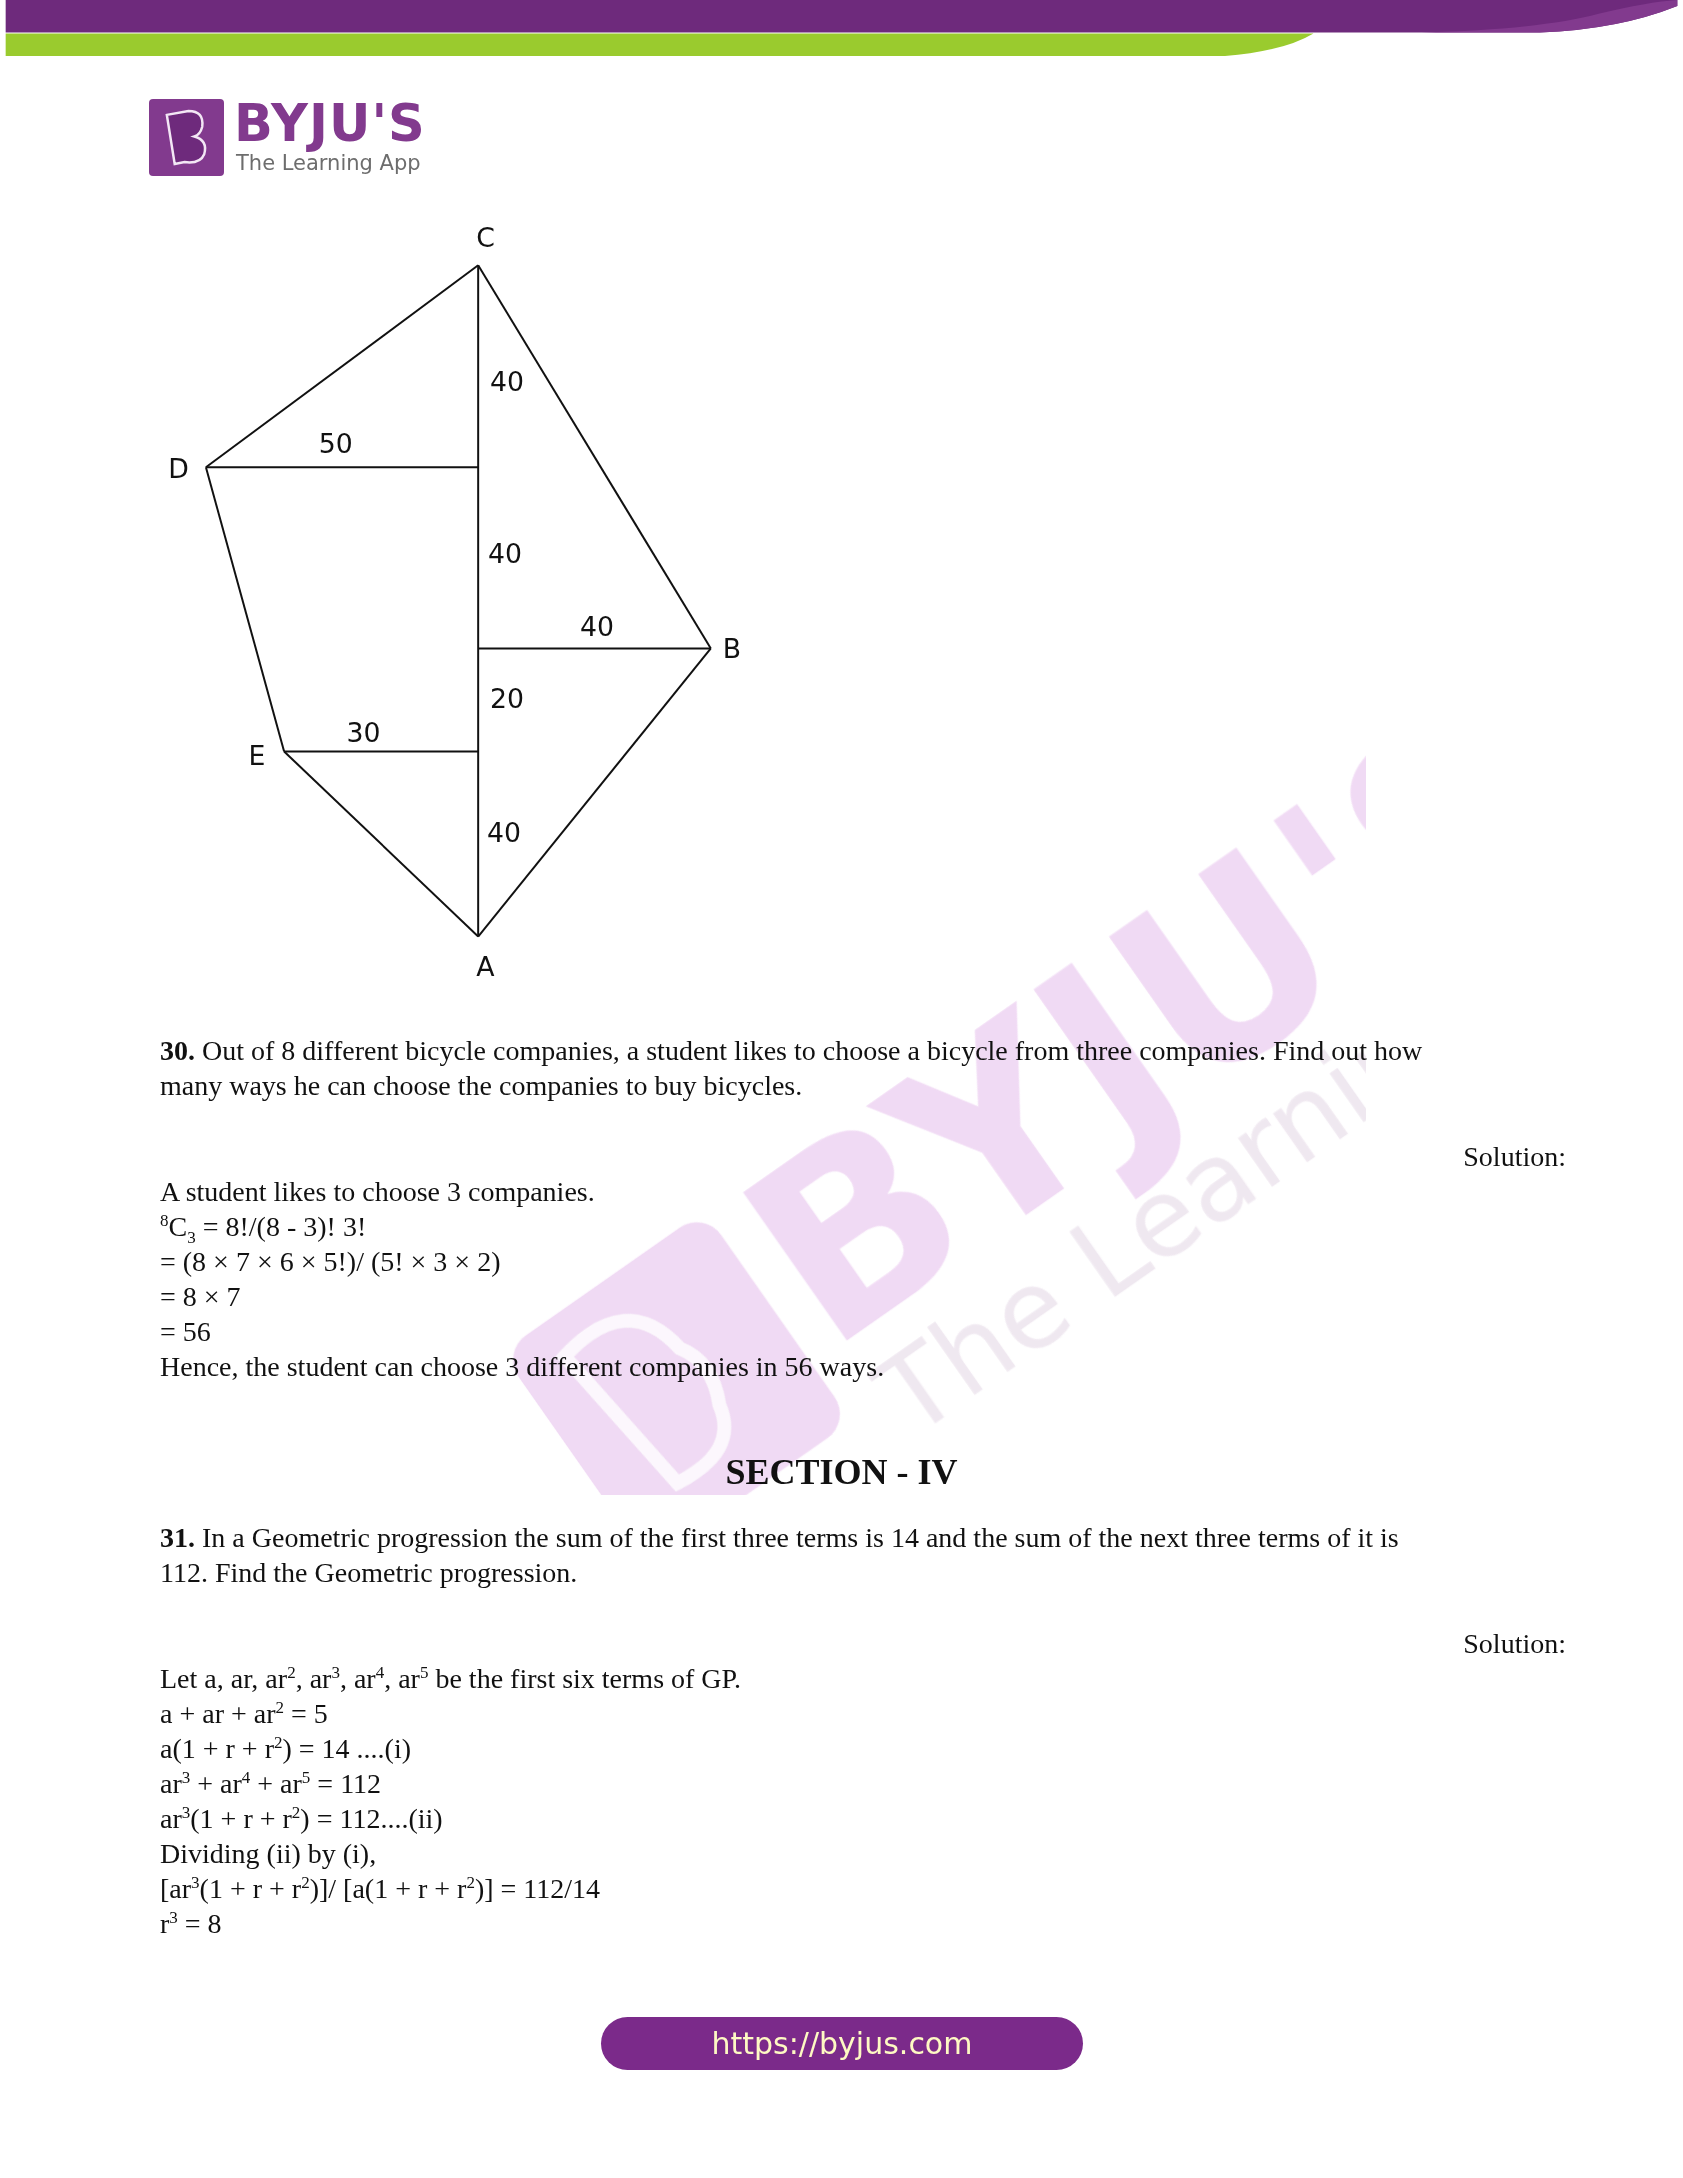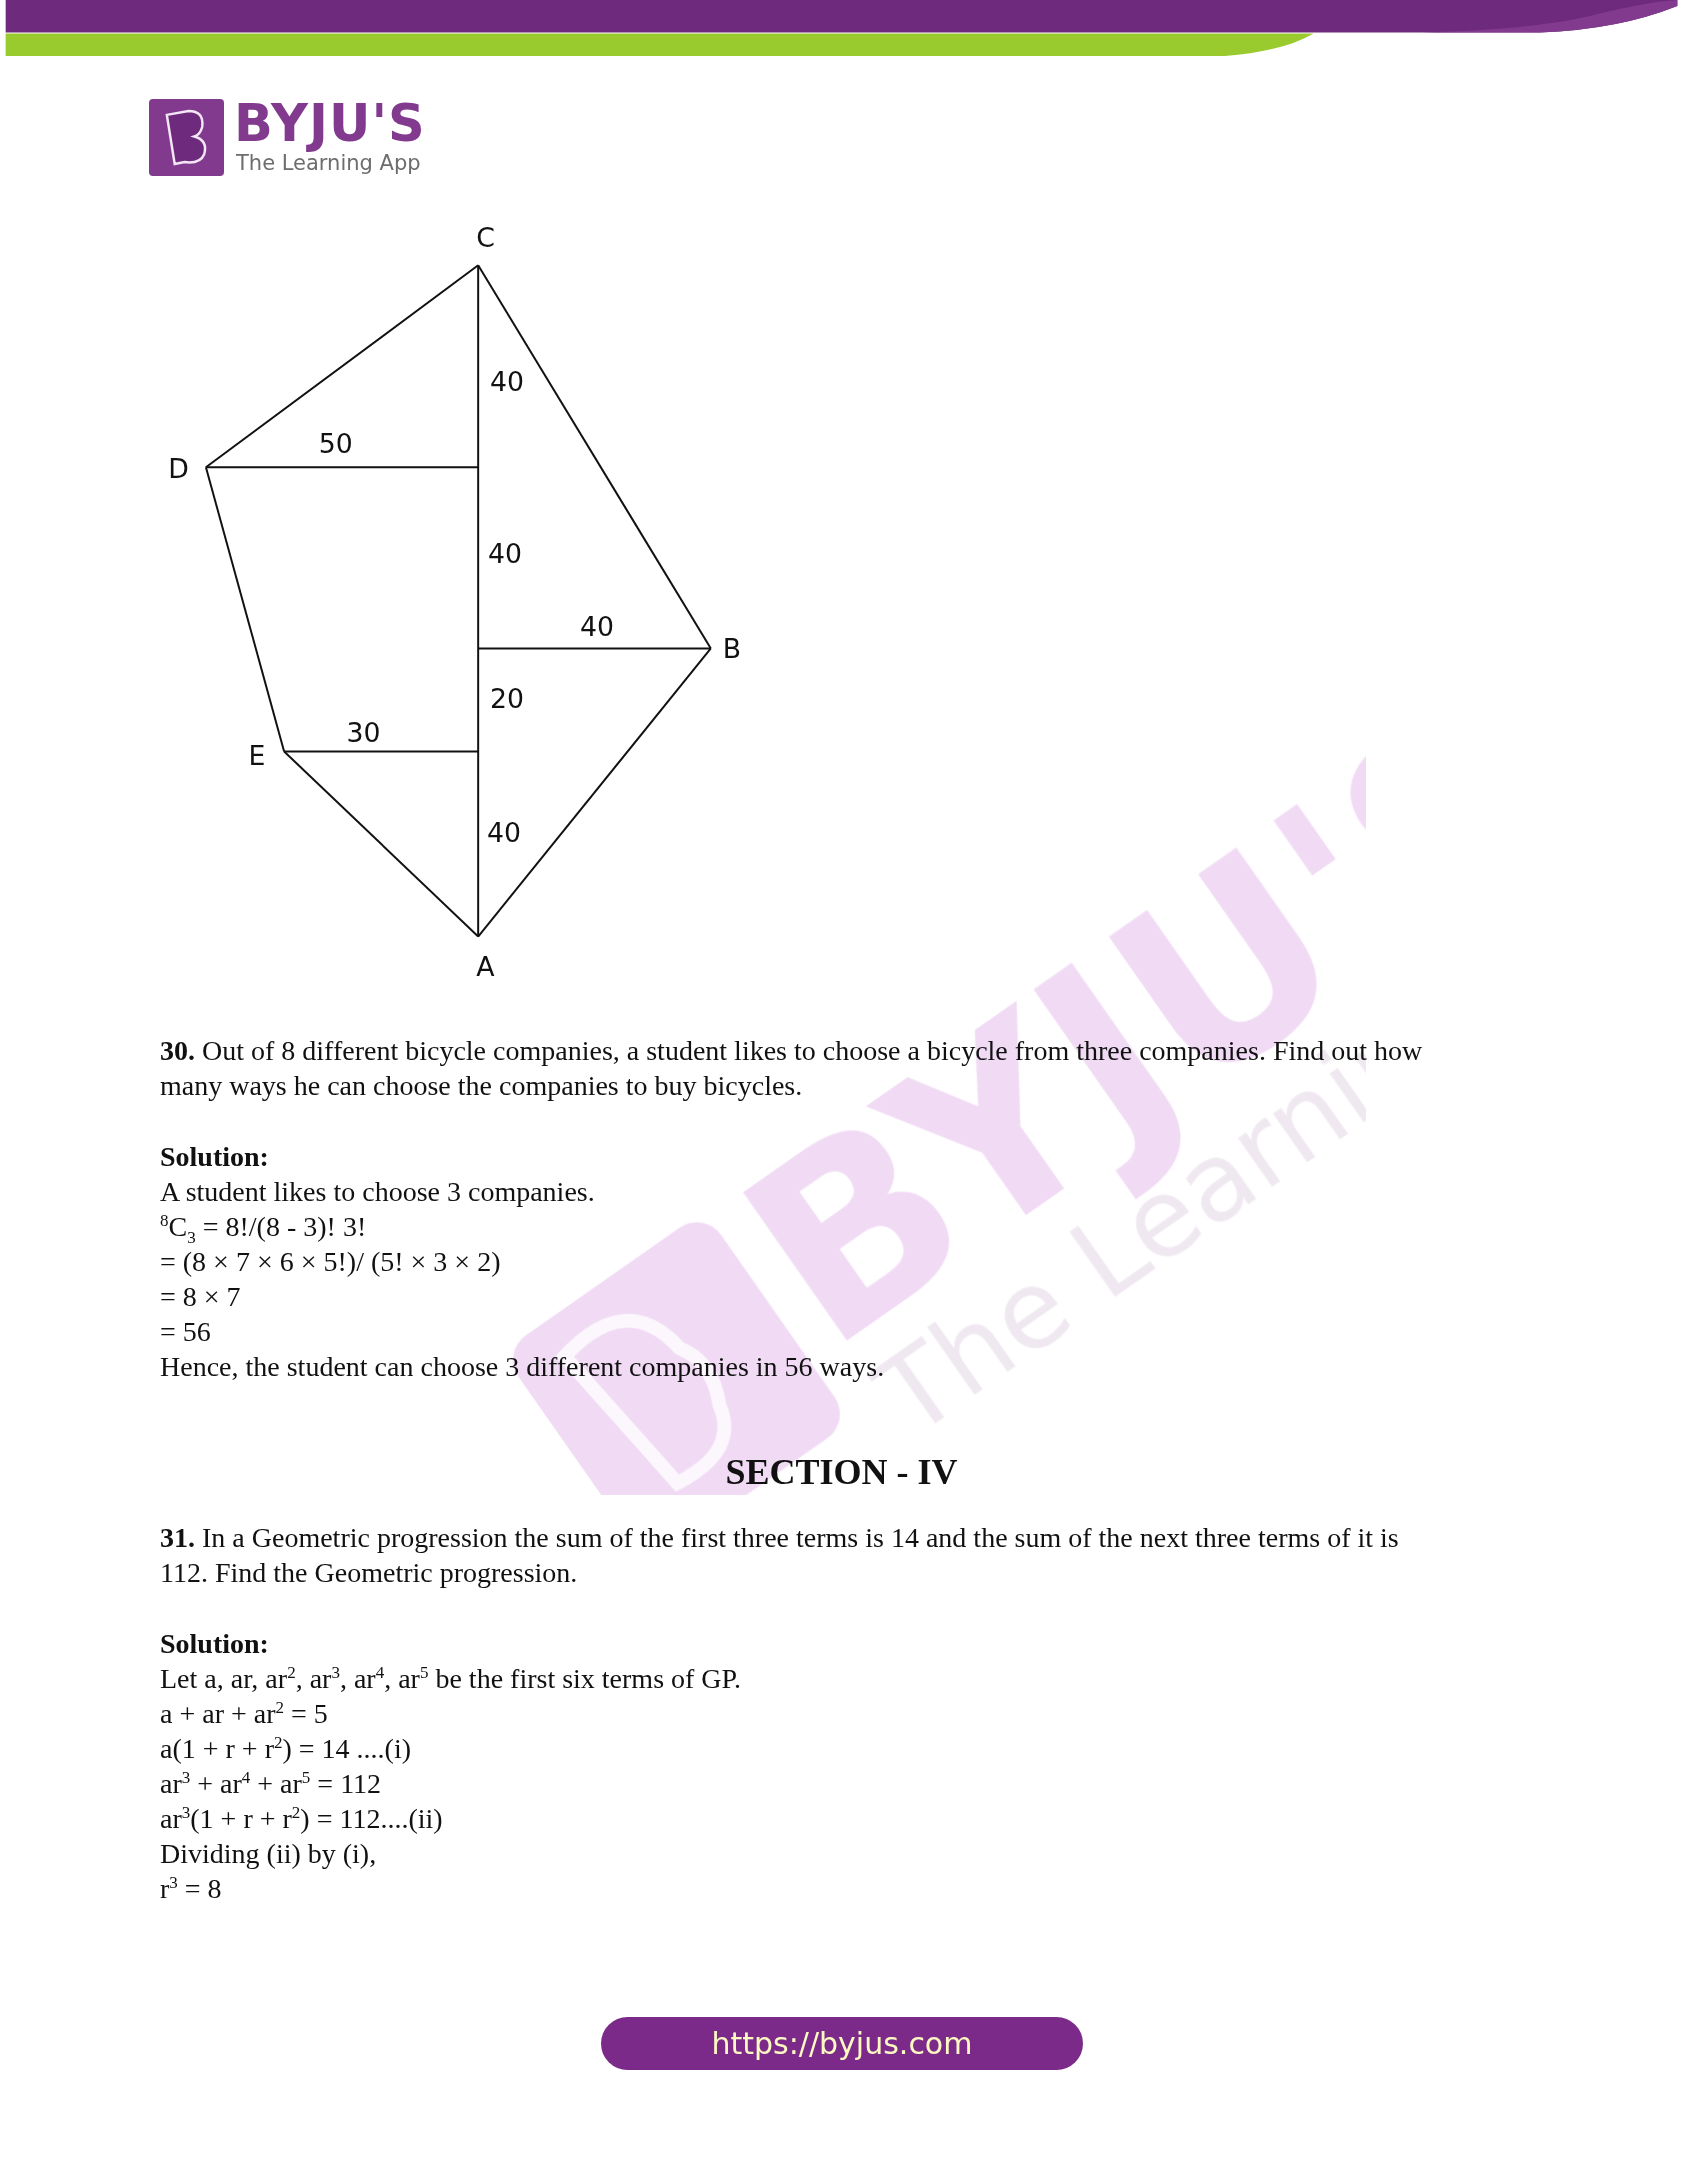--- a/index.html
+++ b/index.html
@@ -24,21 +24,21 @@
   .logo-tag {
     position: absolute; left: 87px; top: 51px;
     font-family: "DejaVu Sans", sans-serif;
     font-size: 21px; color: #6d6d6d; line-height: 26px;
   }
   .watermark { position: absolute; left: 376px; top: 644px; width: 990px; height: 851px; pointer-events: none; }
   .diagram { position: absolute; left: 0; top: 0; width: 1683px; height: 990px; }
   .diagram text { font-family: "DejaVu Sans", sans-serif; font-size: 27px; fill: #111; }
   .content { position: absolute; left: 160px; width: 1406px; font-size: 28px; line-height: 35px; }
   .qnum { font-weight: bold; }
-  .sol-title { font-weight: bold; }
+  .sol-title { font-weight: normal; text-align: right; }
   .line { display: block; white-space: nowrap; }
   .section-title { position: absolute; left: 0; width: 1683px; text-align: center; font-weight: bold; font-size: 36px; }
   sup, sub { font-size: 17px; line-height: 0; }
   .footer-pill {
     position: absolute; left: 601px; top: 2017px; width: 482px; height: 53px;
     background: #7b2a8a; border-radius: 27px;
     color: #fef9c3; font-family: "DejaVu Sans", sans-serif; font-size: 30px;
     text-align: center; line-height: 53px;
   }
 </style>
@@ -119,17 +119,18 @@
 </div>
 
 <div class="content" style="top:1626px;">
   <span class="line sol-title">Solution:</span>
   <span class="line"><span>Let a, ar, ar</span><sup>2</sup><span>, ar</span><sup>3</sup><span>, ar</span><sup>4</sup><span>, ar</span><sup>5</sup><span> be the first six terms of GP.</span></span>
   <span class="line"><span>a + ar + ar</span><sup>2</sup><span> = 5</span></span>
   <span class="line"><span>a(1 + r + r</span><sup>2</sup><span>) = 14 ....(i)</span></span>
   <span class="line"><span>ar</span><sup>3</sup><span> + ar</span><sup>4</sup><span> + ar</span><sup>5</sup><span> = 112</span></span>
   <span class="line"><span>ar</span><sup>3</sup><span>(1 + r + r</span><sup>2</sup><span>) = 112....(ii)</span></span>
   <span class="line">Dividing (ii) by (i),</span>
+  <span class="line"><span>[ar</span><sup>3</sup><span>(1 + r + r</span><sup>2</sup><span>)]/ [a(1 + r + r</span><sup>2</sup><span>)] = 112/14</span></span>
   <span class="line"><span>r</span><sup>3</sup><span> = 8</span></span>
 </div>
 
 <div class="footer-pill">https://byjus.com</div>
 
 
 </body></html>

